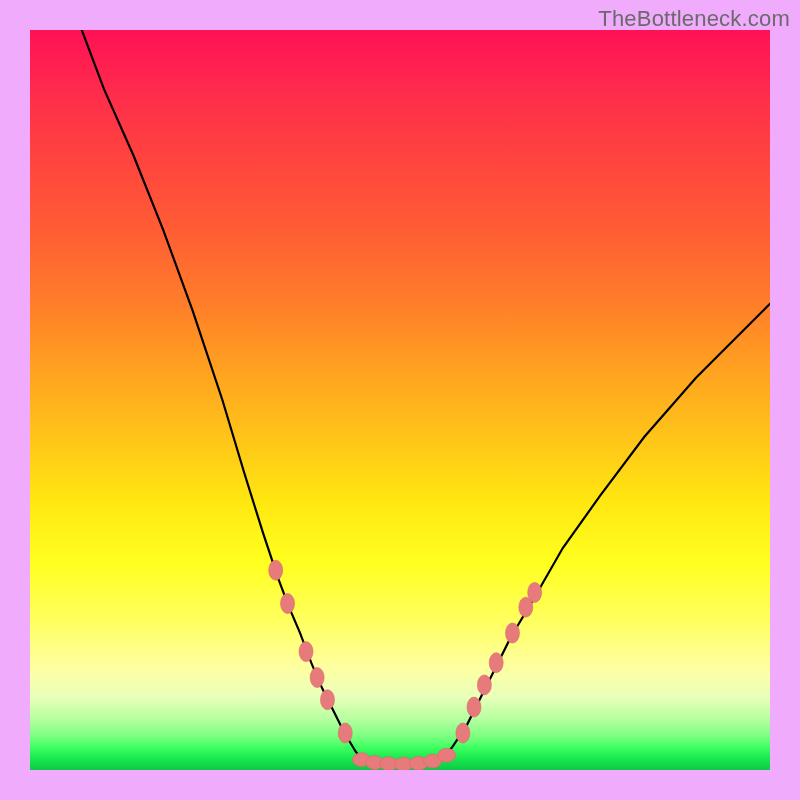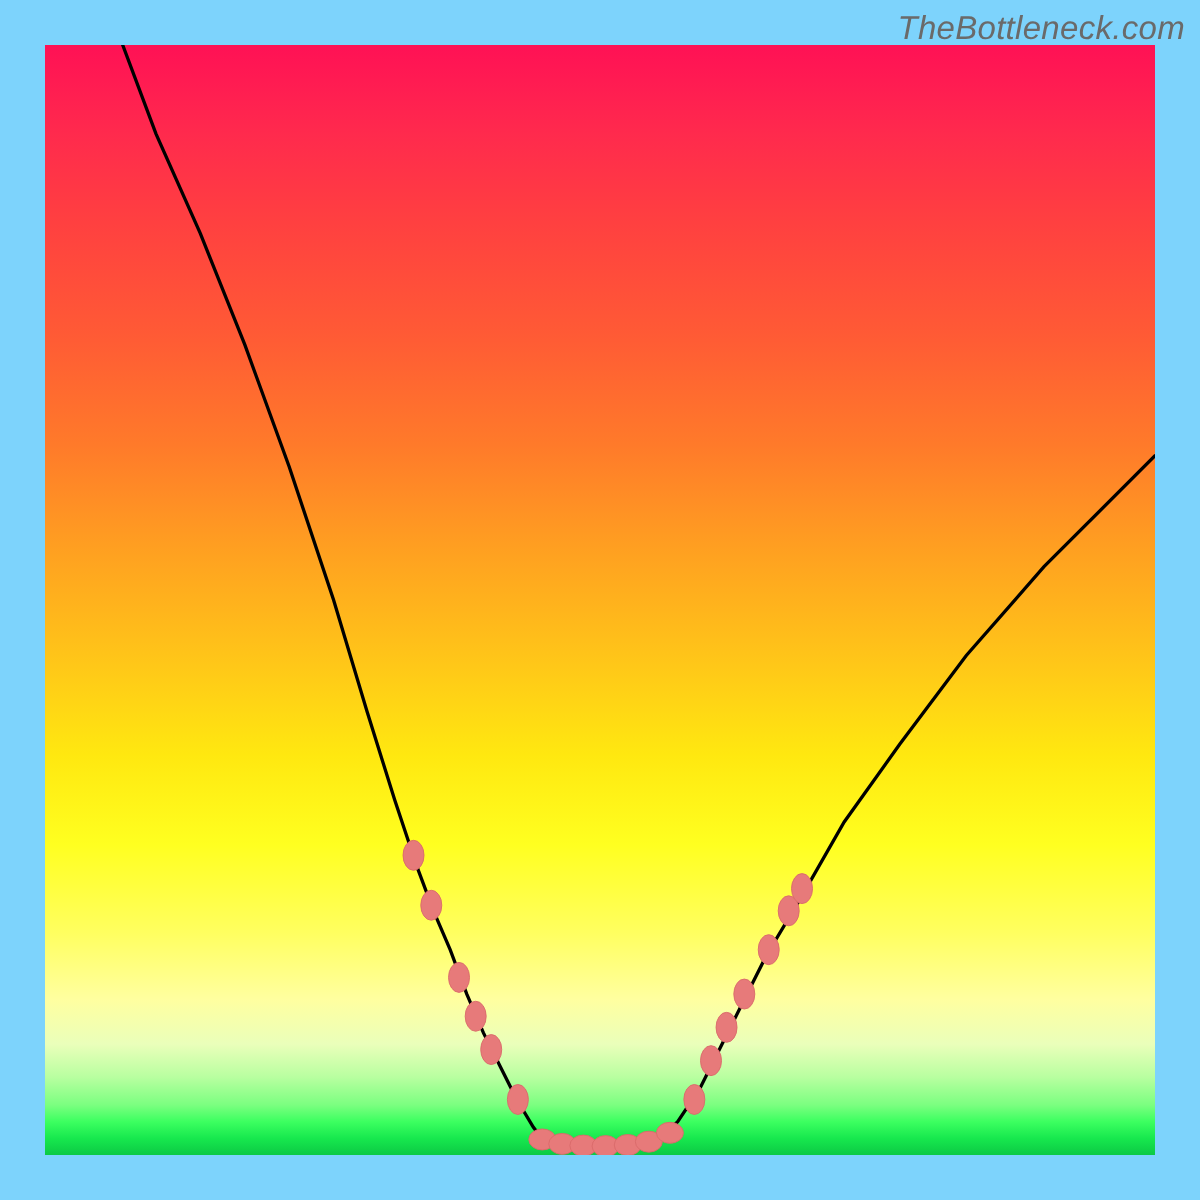--- a/index.html
+++ b/index.html
@@ -8,22 +8,21 @@
     width: 800px;
     height: 800px;
     background: #000;
     overflow: hidden;
     font-family: Arial, Helvetica, sans-serif;
   }
   .frame {
     position: relative;
     width: 800px;
     height: 800px;
-    background: #7dd3fc;
-    font-style: italic;
+    background: #f0abfc;
   }
   .plot-area {
     position: absolute;
     left: 30px;
     top: 30px;
     width: 740px;
     height: 740px;
     
     background: linear-gradient(
       to bottom,

